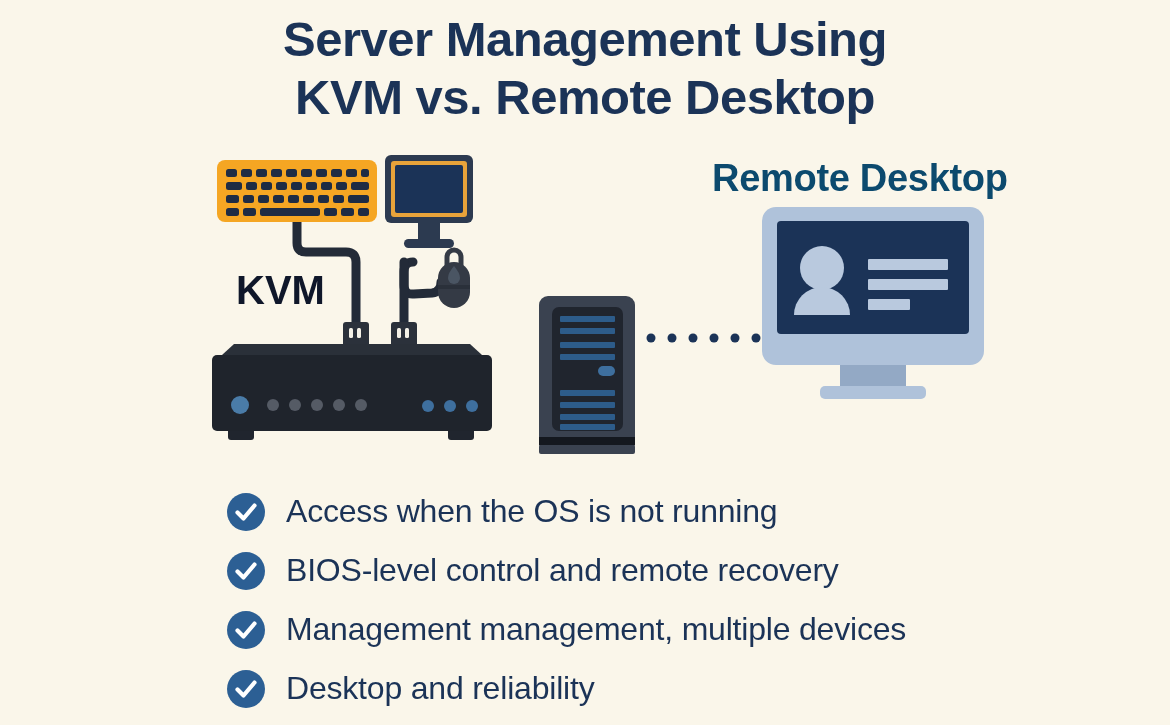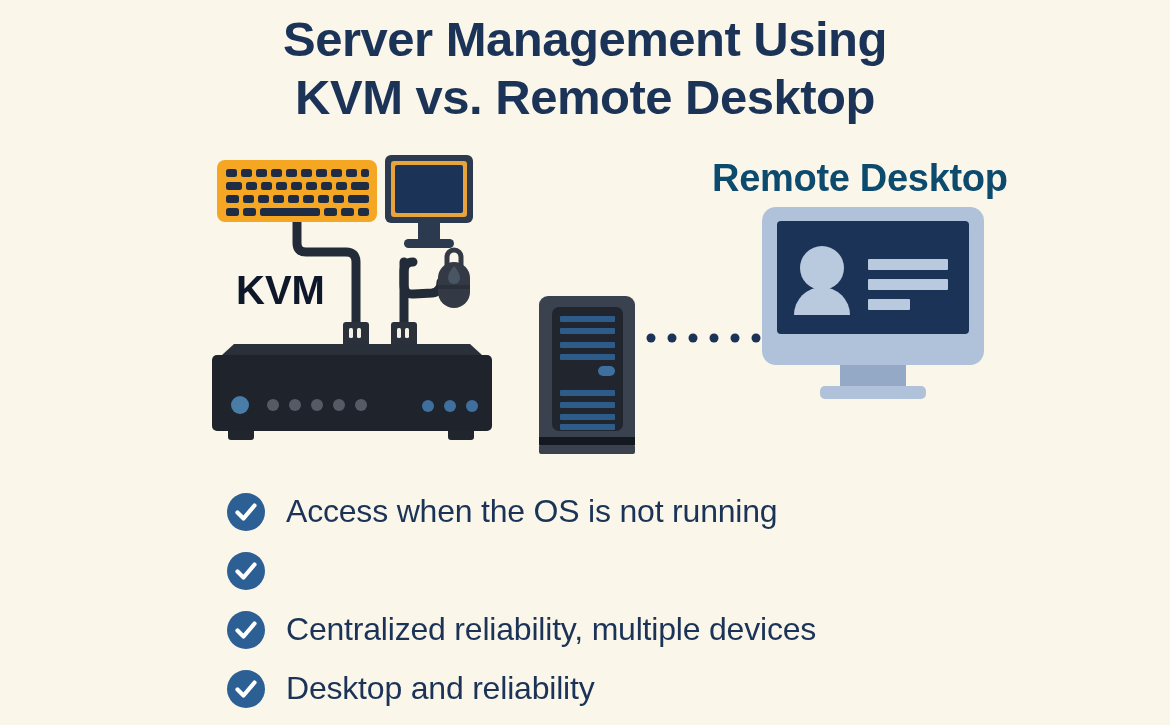--- a/index.html
+++ b/index.html
@@ -268,28 +268,29 @@
         <path d="M11.5 20.5 L17.5 26.5 L28.5 13.5" stroke="#FFFFFF" stroke-width="4.2" fill="none" stroke-linecap="round" stroke-linejoin="round"></path>
       </svg>
       <span class="bullet-text">Access when the OS is not running</span>
     </div>
 
     <div class="bullet-row">
       <svg class="bullet-icon" viewBox="0 0 40 40">
         <circle cx="20" cy="20" r="19" fill="#2C5F94"></circle>
         <path d="M11.5 20.5 L17.5 26.5 L28.5 13.5" stroke="#FFFFFF" stroke-width="4.2" fill="none" stroke-linecap="round" stroke-linejoin="round"></path>
       </svg>
+      <span class="bullet-text">BIOS-level control and remote recovery</span>
     </div>
 
     <div class="bullet-row">
       <svg class="bullet-icon" viewBox="0 0 40 40">
         <circle cx="20" cy="20" r="19" fill="#2C5F94"></circle>
         <path d="M11.5 20.5 L17.5 26.5 L28.5 13.5" stroke="#FFFFFF" stroke-width="4.2" fill="none" stroke-linecap="round" stroke-linejoin="round"></path>
       </svg>
-      <span class="bullet-text">Centralized reliability, multiple devices</span>
+      <span class="bullet-text">Management management, multiple devices</span>
     </div>
 
     <div class="bullet-row">
       <svg class="bullet-icon" viewBox="0 0 40 40">
         <circle cx="20" cy="20" r="19" fill="#2C5F94"></circle>
         <path d="M11.5 20.5 L17.5 26.5 L28.5 13.5" stroke="#FFFFFF" stroke-width="4.2" fill="none" stroke-linecap="round" stroke-linejoin="round"></path>
       </svg>
       <span class="bullet-text">Desktop and reliability</span>
     </div>
 

